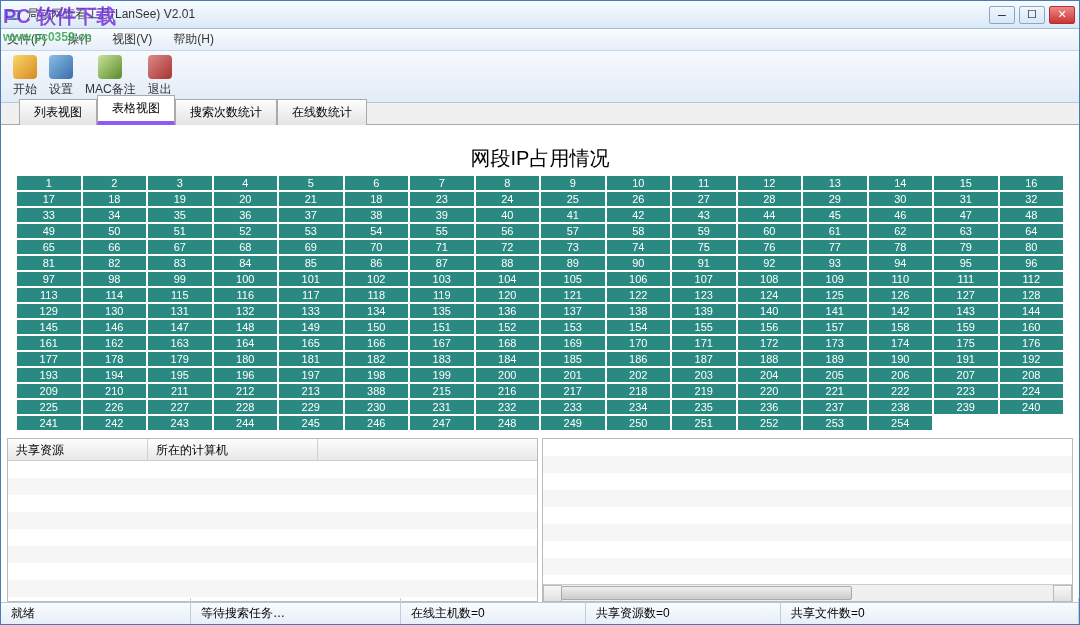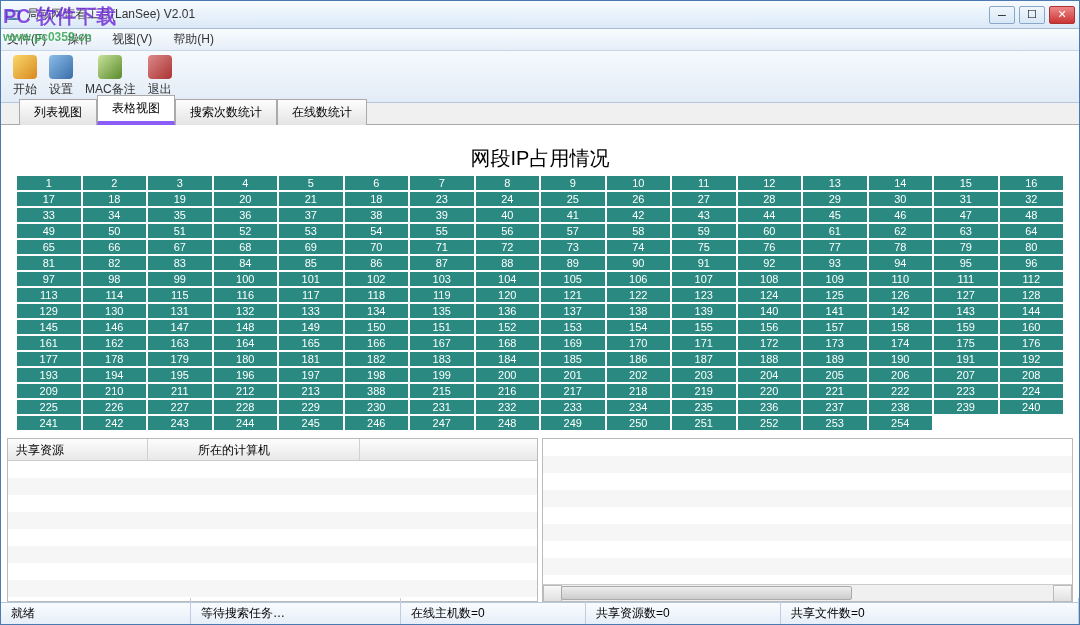--- a/index.html
+++ b/index.html
@@ -18,21 +18,21 @@
 .tool-btn .ico { width: 24px; height: 24px; border-radius: 4px; }
 .tool-btn span { color: #333; font-size: 12px; }
 .tabs-row { height: 22px; display: flex; align-items: flex-end; padding-left: 18px; gap: 0; border-bottom: 1px solid #aaa; background: #f0f0f0; text-align: right; }
 .tab { padding: 4px 14px; border: 1px solid #aaa; border-bottom: none; background: linear-gradient(#fdfdfd,#e4e4e4); position: relative; top: 1px; }
 .tab.active { background: #fff; border-bottom: 4px solid #8b5cf6; }
 .main-title { text-align: center; font-size: 20px; padding: 20px 0 4px; color: #000; }
 .ip-grid { display: grid; grid-template-columns: repeat(16, 1fr); gap: 2px; padding: 0 16px 8px; }
 .ip-cell { background: #2a8a82; color: #fff; text-align: center; height: 14px; line-height: 14px; font-size: 11px; }
 .lower-panels { display: flex; gap: 4px; padding: 0 6px; flex: 1; }
 .panel { flex: 1; border: 1px solid #bbb; background: #fff; display: flex; flex-direction: column; overflow: hidden; }
-.panel-header { display: flex; background: linear-gradient(#fdfdfd,#e8e8e8); border-bottom: 1px solid #ccc; height: 22px; gap: 42px; }
+.panel-header { display: flex; background: linear-gradient(#fdfdfd,#e8e8e8); border-bottom: 1px solid #ccc; height: 22px; }
 .panel-header div { padding: 3px 8px; border-right: 1px solid #d0d0d0; white-space: nowrap; }
 .panel-body { flex: 1; background: repeating-linear-gradient(#fff,#fff 17px,#f6f6f6 17px,#f6f6f6 34px); }
 .hscroll { height: 17px; background: #f0f0f0; border-top: 1px solid #ccc; position: relative; }
 .hscroll::before, .hscroll::after { content: ""; position: absolute; top: 0; width: 17px; height: 17px; background: linear-gradient(#f8f8f8,#ddd); border: 1px solid #bbb; }
 .hscroll::before { left: 0; }
 .hscroll::after { right: 0; }
 .hscroll .thumb { position: absolute; left: 18px; top: 1px; height: 14px; width: 55%; background: linear-gradient(#eee,#ccc); border: 1px solid #aaa; border-radius: 2px; }
 .statusbar { height: 22px; background: linear-gradient(#f9fcfe,#e6eef8); display: flex; align-items: center; border-top: 1px solid #b5c7dc; }
 .status-cell { padding: 16px 10px; border-right: 1px solid #c0cde0; height: 100%; display: flex; align-items: center; }
 </style>

